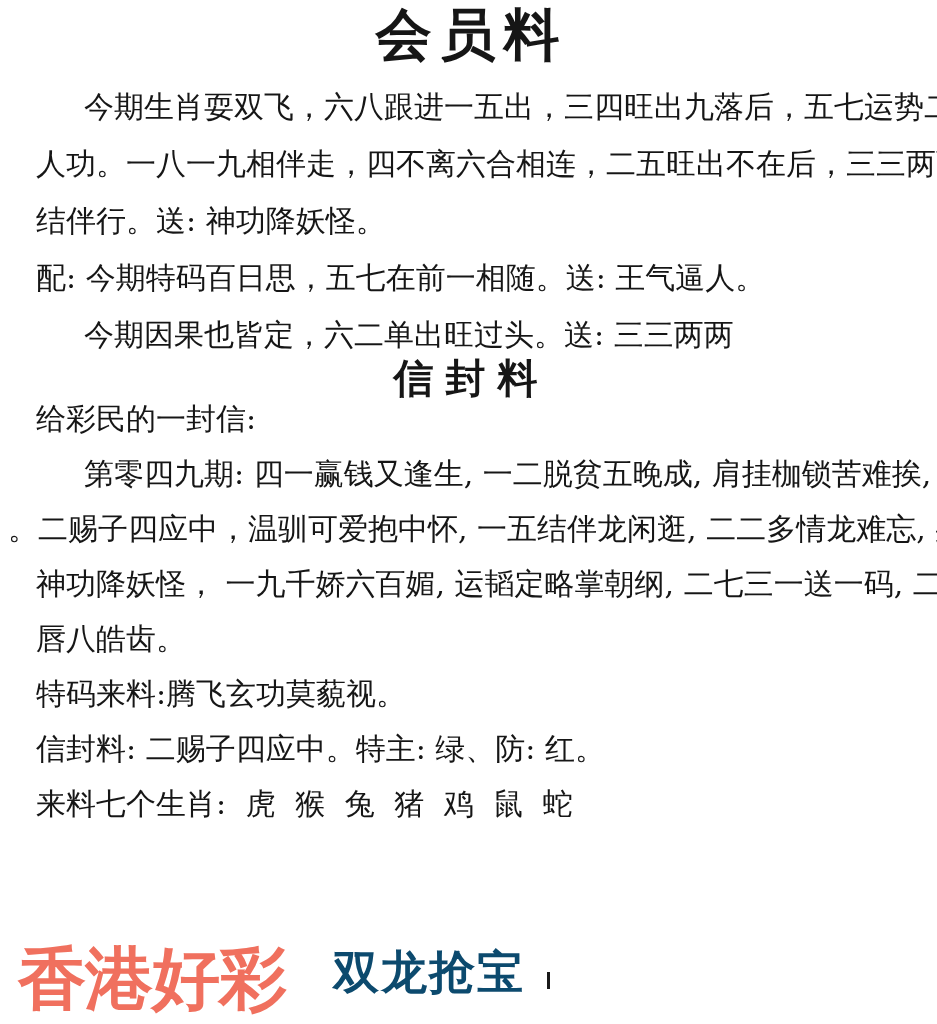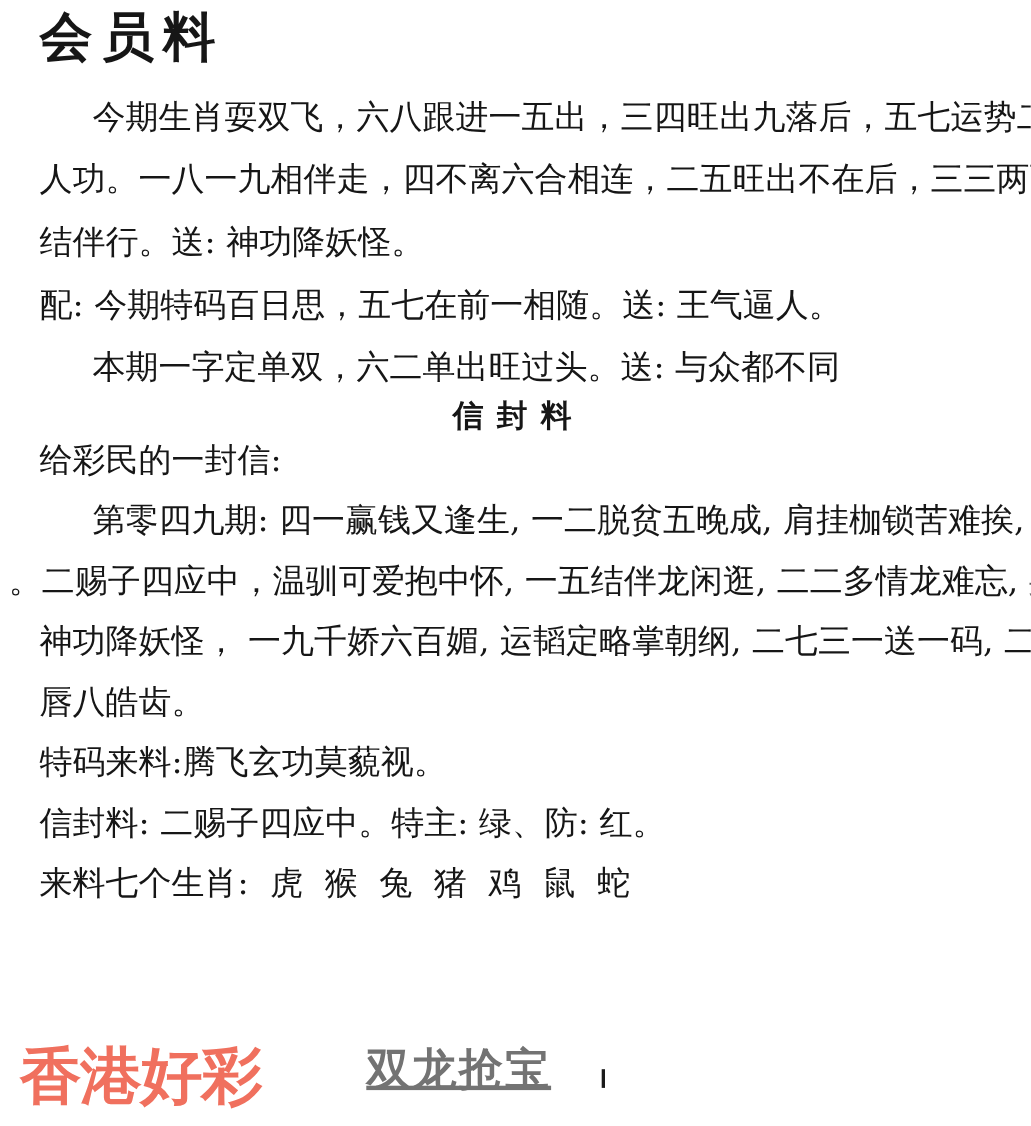--- a/index.html
+++ b/index.html
@@ -19,30 +19,31 @@
   }
   .page {
     position: relative;
     width: 937px; height: 1024px;
     padding: 0 30px 0 36px;
   }
   
   .title-main {
     margin-top: 6px;
     margin-bottom: 16px;
-    font-size: 48px;
+    text-align: center;
+    font-size: 56px;
     line-height: 56px;
     font-weight: 700;
     letter-spacing: 8px;
   }
   .title-sub {
     margin-top: -10px;
     margin-bottom: -12px;
     text-align: center;
-    font-size: 28px;
+    font-size: 40px;
     line-height: 50px;
     font-weight: 700;
     letter-spacing: 12px;
   }
   
   .line {
     font-size: 30px;
     line-height: 57px;
     white-space: nowrap;
     font-weight: 500;
@@ -56,39 +57,38 @@
     position: absolute;
     left: 0; top: 938px;
     width: 937px; height: 86px;
   }
   .watermark {
     position: absolute;
     top: 0;
     color: var(--watermark);
     font-family: "DejaVu Sans", "Liberation Sans", sans-serif;
     font-weight: 700;
-    font-size: 56px;
+    font-size: 68px;
     line-height: 70px;
     letter-spacing: -1px;
     z-index: 1;
     white-space: nowrap;
   }
   .watermark-left  { left: 18px; }
   .watermark-right { left: 308px; }
   .overlay-heading {
     position: absolute;
     left: 333px; top: 4px;
     z-index: 2;
-    color: #737373;
-    font-size: 40px;
+    color: #0c4a6e;
+    font-size: 46px;
     line-height: 48px;
     font-weight: 600;
     letter-spacing: 2px;
     white-space: nowrap;
-    text-decoration: underline;
   }
   .stray-tick {
     position: absolute;
     left: 547px; top: 28px;
     width: 3px; height: 17px;
     background: #1a1a1a;
     z-index: 3;
   }
 </style>
 </head>
@@ -96,21 +96,21 @@
 
 <div class="page">
 
   <h1 class="title-main">会员料</h1>
 
   <div class="sec1">
     <div class="line indent">今期生肖耍双飞，六八跟进一五出，三四旺出九落后，五七运势二</div>
     <div class="line">人功。一八一九相伴走，四不离六合相连，二五旺出不在后，三三两两</div>
     <div class="line">结伴行。送: 神功降妖怪。</div>
     <div class="line">配: 今期特码百日思，五七在前一相随。送: 王气逼人。</div>
-    <div class="line indent">本期一字定单双，六二单出旺过头。送: 与众都不同</div>
+    <div class="line indent">今期因果也皆定，六二单出旺过头。送: 三三两两</div>
   </div>
 
   <h2 class="title-sub">信封料</h2>
 
   <div class="sec2">
     <div class="line">给彩民的一封信:</div>
     <div class="line indent">第零四九期: 四一赢钱又逢生, 一二脱贫五晚成, 肩挂枷锁苦难挨, 一</div>
     <div class="line hang">。二赐子四应中，温驯可爱抱中怀, 一五结伴龙闲逛, 二二多情龙难忘, 身怀</div>
     <div class="line">神功降妖怪， 一九千娇六百媚, 运韬定略掌朝纲, 二七三一送一码, 二十朱</div>
     <div class="line">唇八皓齿。</div>

